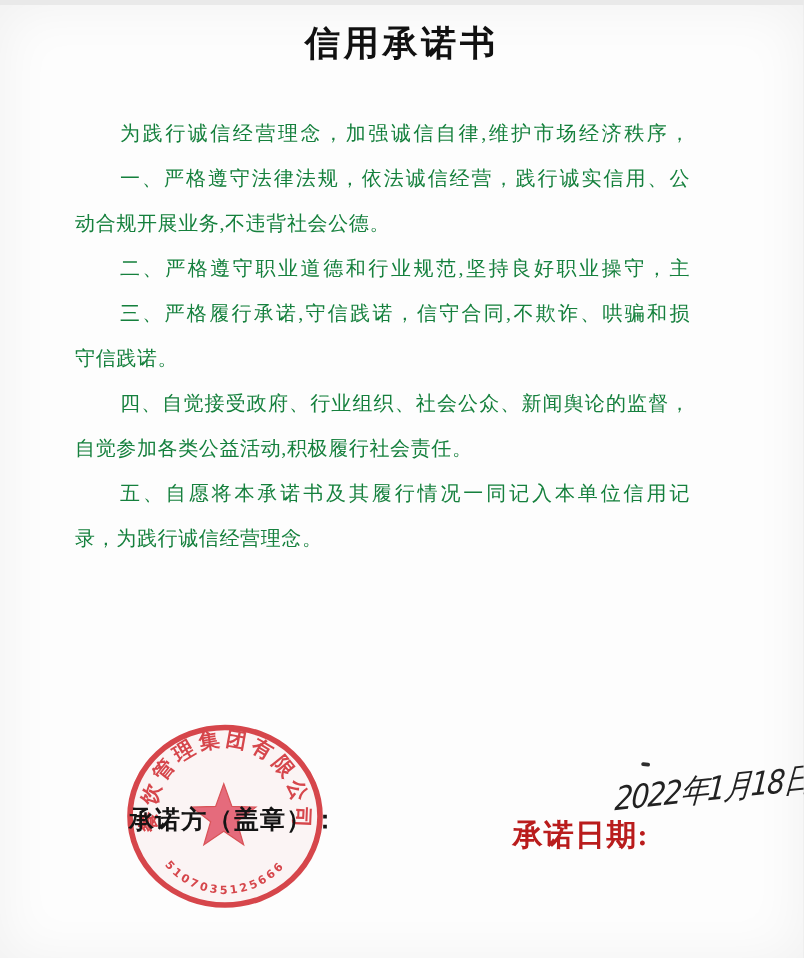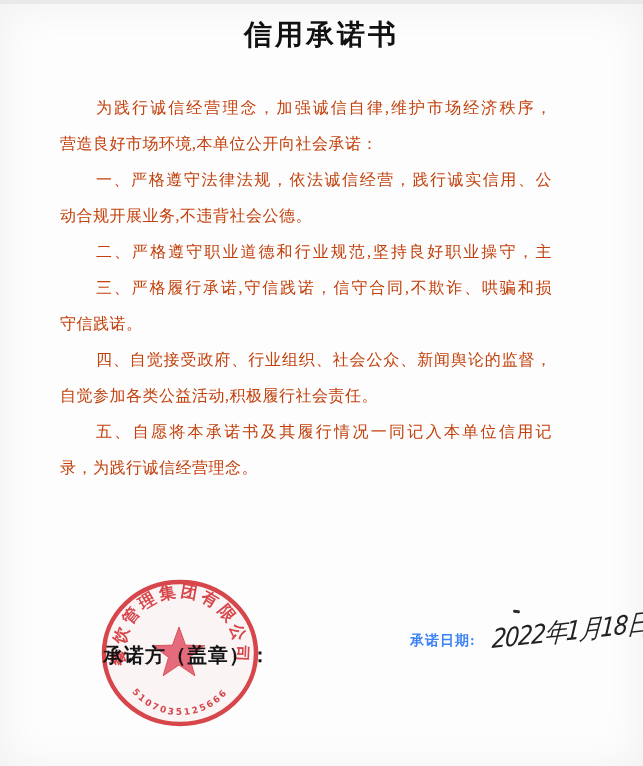--- a/index.html
+++ b/index.html
@@ -20,35 +20,35 @@
     color:#111;
   }
   .doc-body{
     position:absolute;top:86px;left:60px;width:492px;
   }
   .line{
     font-size:16px;
     line-height:36px;
     letter-spacing:0.5px;
     white-space:normal;
-    color:#c2410c;
+    color:#15803d;
   }
   .line.first{text-indent:36px;}
   .line.full{text-align:justify;text-align-last:justify;}
   .sign-area{position:absolute;left:0;top:560px;width:643px;height:206px;}
   .seal{position:absolute;left:99px;top:13px;width:162px;height:152px;}
   .party-label{
     position:absolute;left:103px;top:78px;
     font-size:20px;font-weight:700;letter-spacing:1px;
     color:#141414;z-index:3;text-align:center;
   }
   .date-label{
-    position:absolute;left:410px;top:68px;
-    font-size:14px;font-weight:700;letter-spacing:1px;
-    color:#3b82f6;
+    position:absolute;left:410px;top:88px;
+    font-size:24px;font-weight:700;letter-spacing:1px;
+    color:#b91c1c;
   }
   .date-value{
     position:absolute;left:492px;top:58px;
     font-family:"DejaVu Sans","Liberation Sans",sans-serif;
     font-style:italic;
     font-size:26px;letter-spacing:-1.5px;
     transform:rotate(-6deg) skewX(-10deg) scaleX(.88);
     transform-origin:left center;
     color:#222;z-index:3;white-space:nowrap;
   }
@@ -60,21 +60,20 @@
 </style>
 </head>
 <body>
 
 <div class="page">
 
   <div class="doc-title">信用承诺书</div>
 
   <div class="doc-body">
       <div class="line first full">为践行诚信经营理念，加强诚信自律,维护市场经济秩序，</div>
-      <div class="line">营造良好市场环境,本单位公开向社会承诺：</div>
       <div class="line first full">一、严格遵守法律法规，依法诚信经营，践行诚实信用、公</div>
       <div class="line">动合规开展业务,不违背社会公德。</div>
       <div class="line first full">二、严格遵守职业道德和行业规范,坚持良好职业操守，主</div>
       <div class="line first full">三、严格履行承诺,守信践诺，信守合同,不欺诈、哄骗和损</div>
       <div class="line">守信践诺。</div>
       <div class="line first full">四、自觉接受政府、行业组织、社会公众、新闻舆论的监督，</div>
       <div class="line">自觉参加各类公益活动,积极履行社会责任。</div>
       <div class="line first full">五、自愿将本承诺书及其履行情况一同记入本单位信用记</div>
       <div class="line">录，为践行诚信经营理念。</div>
     </div>

